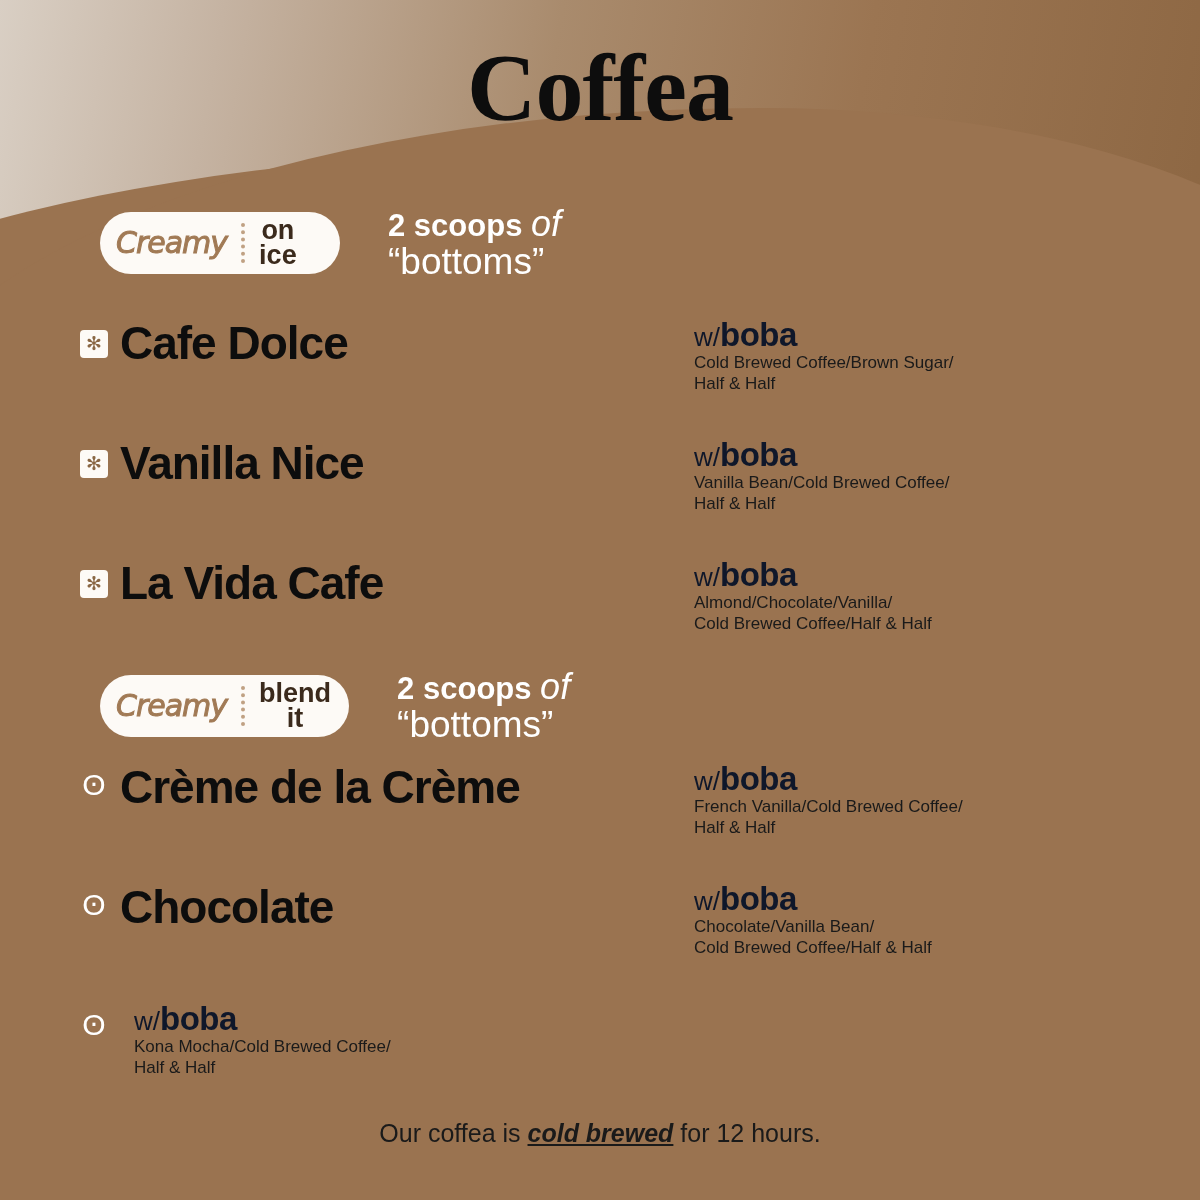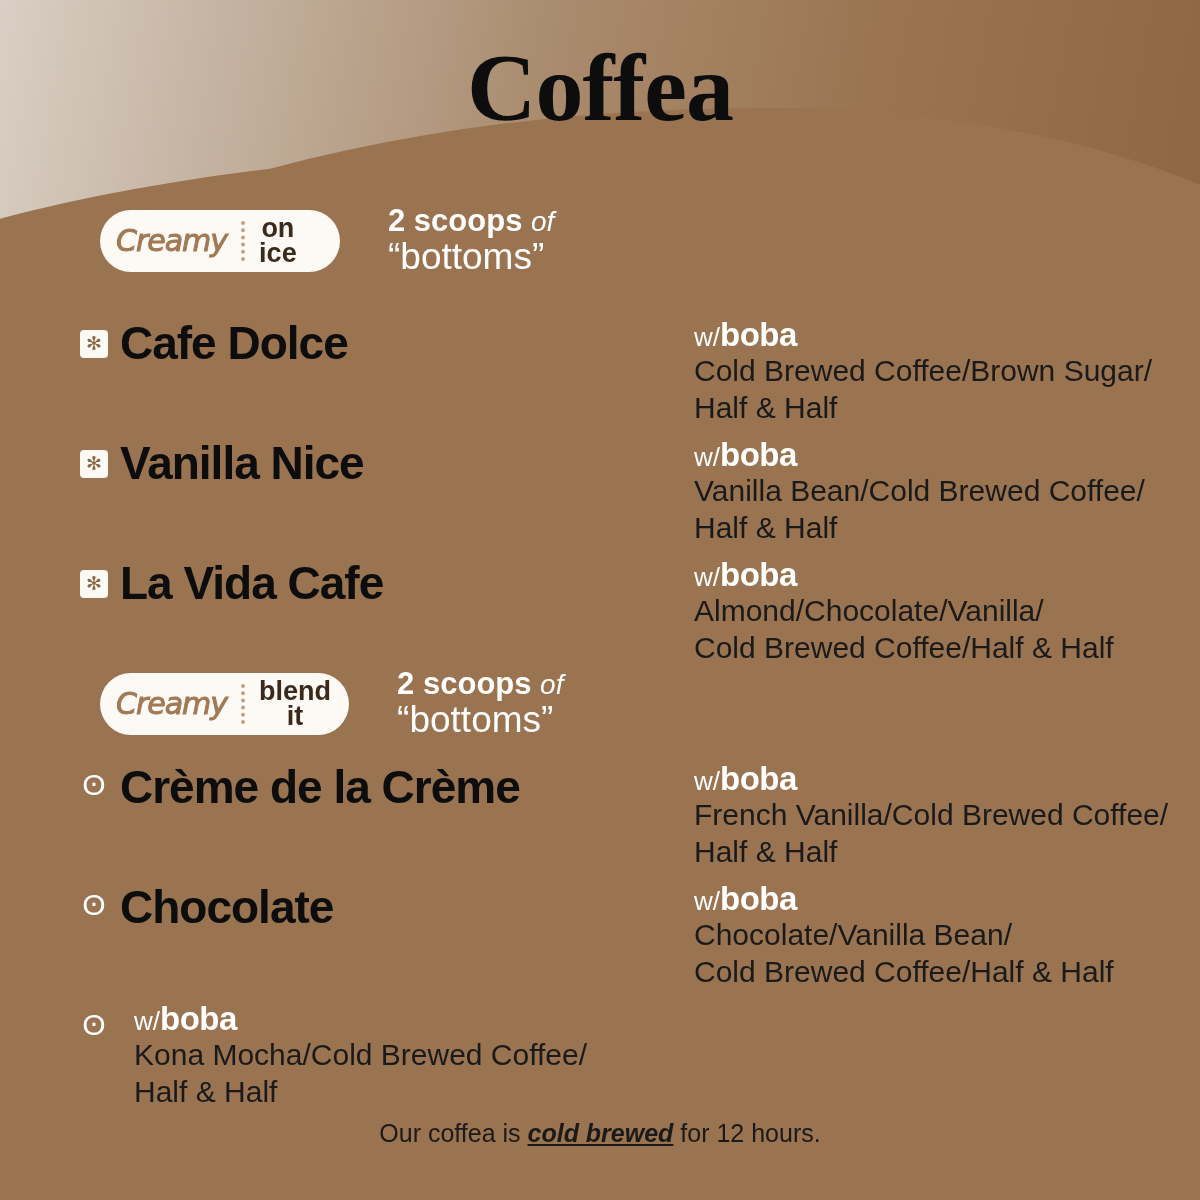--- a/index.html
+++ b/index.html
@@ -76,21 +76,21 @@
   .pill-tag {
     font-size: 27px; font-weight: bold; color: #3b2a1c;
     line-height: 0.92; text-align: center;
   }
   .scoops {
     margin-left: 48px;
     color: #ffffff;
     line-height: 1.05;
   }
   .scoops .l1 { font-size: 31px; font-weight: bold; }
-  .scoops .l1 em { font-weight: normal; font-size: 28px; }
+  .scoops .l1 em { font-weight: normal; font-size: 36px; }
   .scoops .l2 { font-size: 37px; font-weight: normal; }
 
   
   .item { position: absolute; z-index: 5; width: 1120px; left: 80px; display: flex; }
   .bullet {
     width: 40px; min-width: 40px; text-align: center;
     color: #ffffff; font-size: 26px; line-height: 1;
     padding-top: 14px;
   }
   .bullet.snow {
@@ -104,25 +104,25 @@
     color: #ffffff; font-size: 30px; padding-top: 8px;
     width: 28px; min-width: 28px; margin-right: 12px;
   }
   .item-name {
     font-size: 46px; font-weight: bold; color: #0d0d0d;
     letter-spacing: -1px; line-height: 1;
     width: 560px;
     padding-top: 2px;
   }
   .item-right { flex: 1; padding-left: 14px; }
-  .boba { color: #ffffff; line-height: 1; }
+  .boba { color: #0f172a; line-height: 1; }
   .boba .w { font-size: 26px; font-weight: normal; }
   .boba .b { font-size: 33px; font-weight: bold; letter-spacing: -0.5px; }
   .desc {
-    font-size: 30px; color: #1a1a1a; line-height: 1.22;
+    font-size: 17px; color: #1a1a1a; line-height: 1.22;
     margin-top: 2px;
     white-space: pre-line;
   }
 
   
   .footer {
     position: absolute; left: 0; bottom: 52px; width: 1200px;
     text-align: center; z-index: 5;
     font-size: 25px; color: #1a1a1a;
   }

